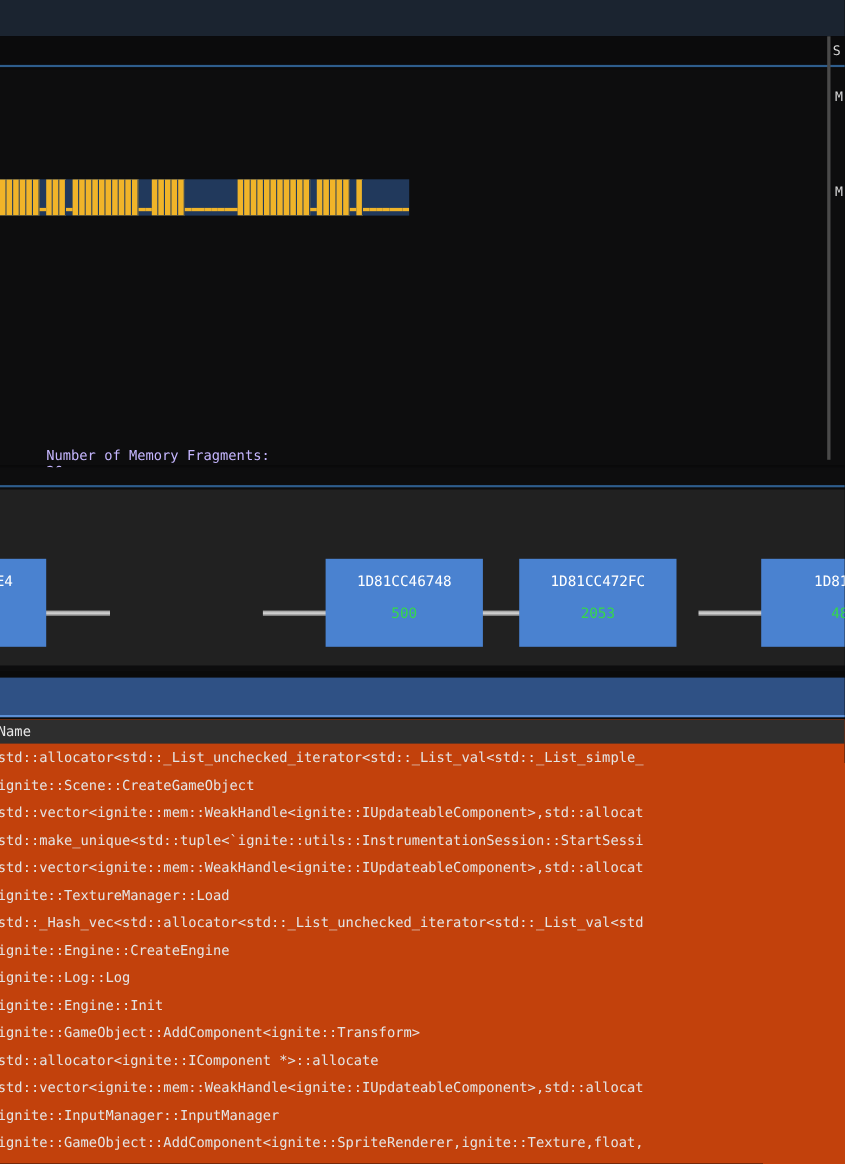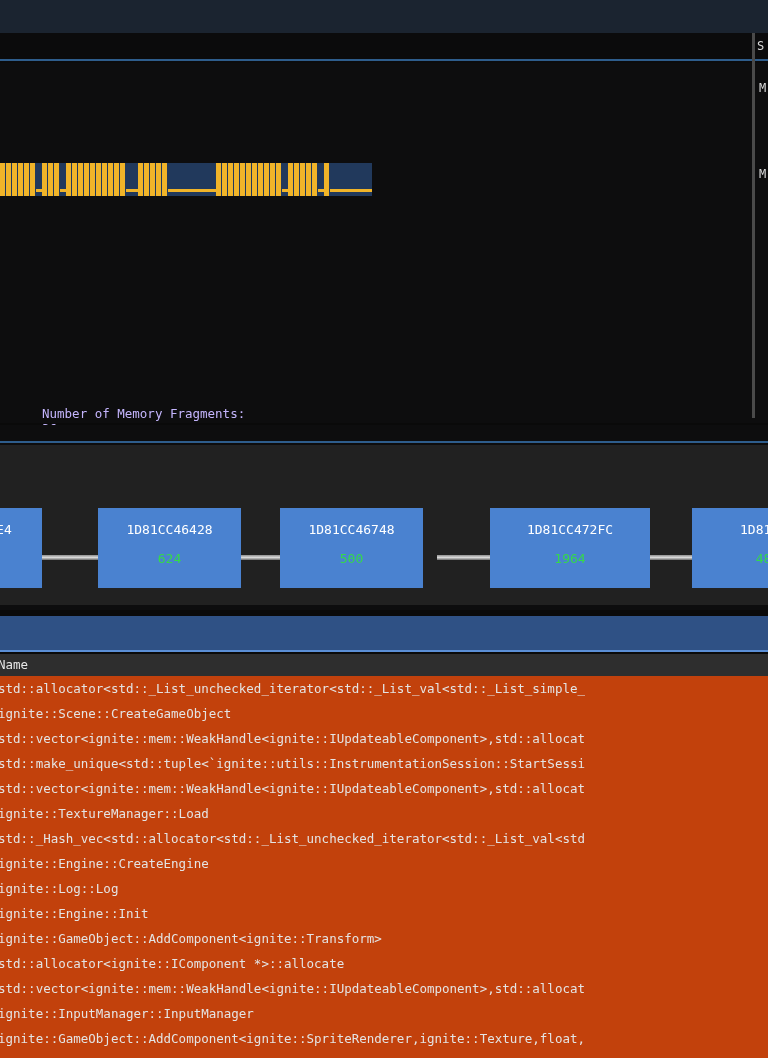--- a/index.html
+++ b/index.html
@@ -208,23 +208,22 @@
   </div>
 
   <div class="graph-panel">
     <div class="graph-panel-titlebar"></div>
     <div class="graph-canvas" id="graphCanvas">
         <div class="edge" style="left: 40px; width: 60px;"></div>
         <div class="edge" style="left: 239px; width: 59px;"></div>
         <div class="edge" style="left: 437px; width: 59px;"></div>
         <div class="edge" style="left: 635px; width: 59px;"></div>
         <div class="node" style="left: -42px; width: 84px;"><span>2E4</span><span class="node-size"></span></div>
-        <div class="node" style="left: 98px; width: 143px;"><span>1D81CC46428</span><span class="node-size">624</span></div>
-        <div class="node" style="left: 280px; width: 143px;"><span>1D81CC46748</span><span class="node-size">500</span></div>
-        <div class="node" style="left: 490px; width: 160px;"><span>1D81CC472FC</span><span class="node-size">1964</span></div>
+        <div class="node" style="left: 296px; width: 143px;"><span>1D81CC46748</span><span class="node-size">500</span></div>
+        <div class="node" style="left: 472px; width: 143px;"><span>1D81CC472FC</span><span class="node-size">2053</span></div>
         <div class="node" style="left: 692px; width: 143px;"><span>1D81CC</span><span class="node-size">48</span></div>
       </div>
   </div>
 
   <div class="blue-bar"></div>
 
   <div class="table-panel">
     <div class="table-header">
       <div class="th">Name</div>
     </div>

